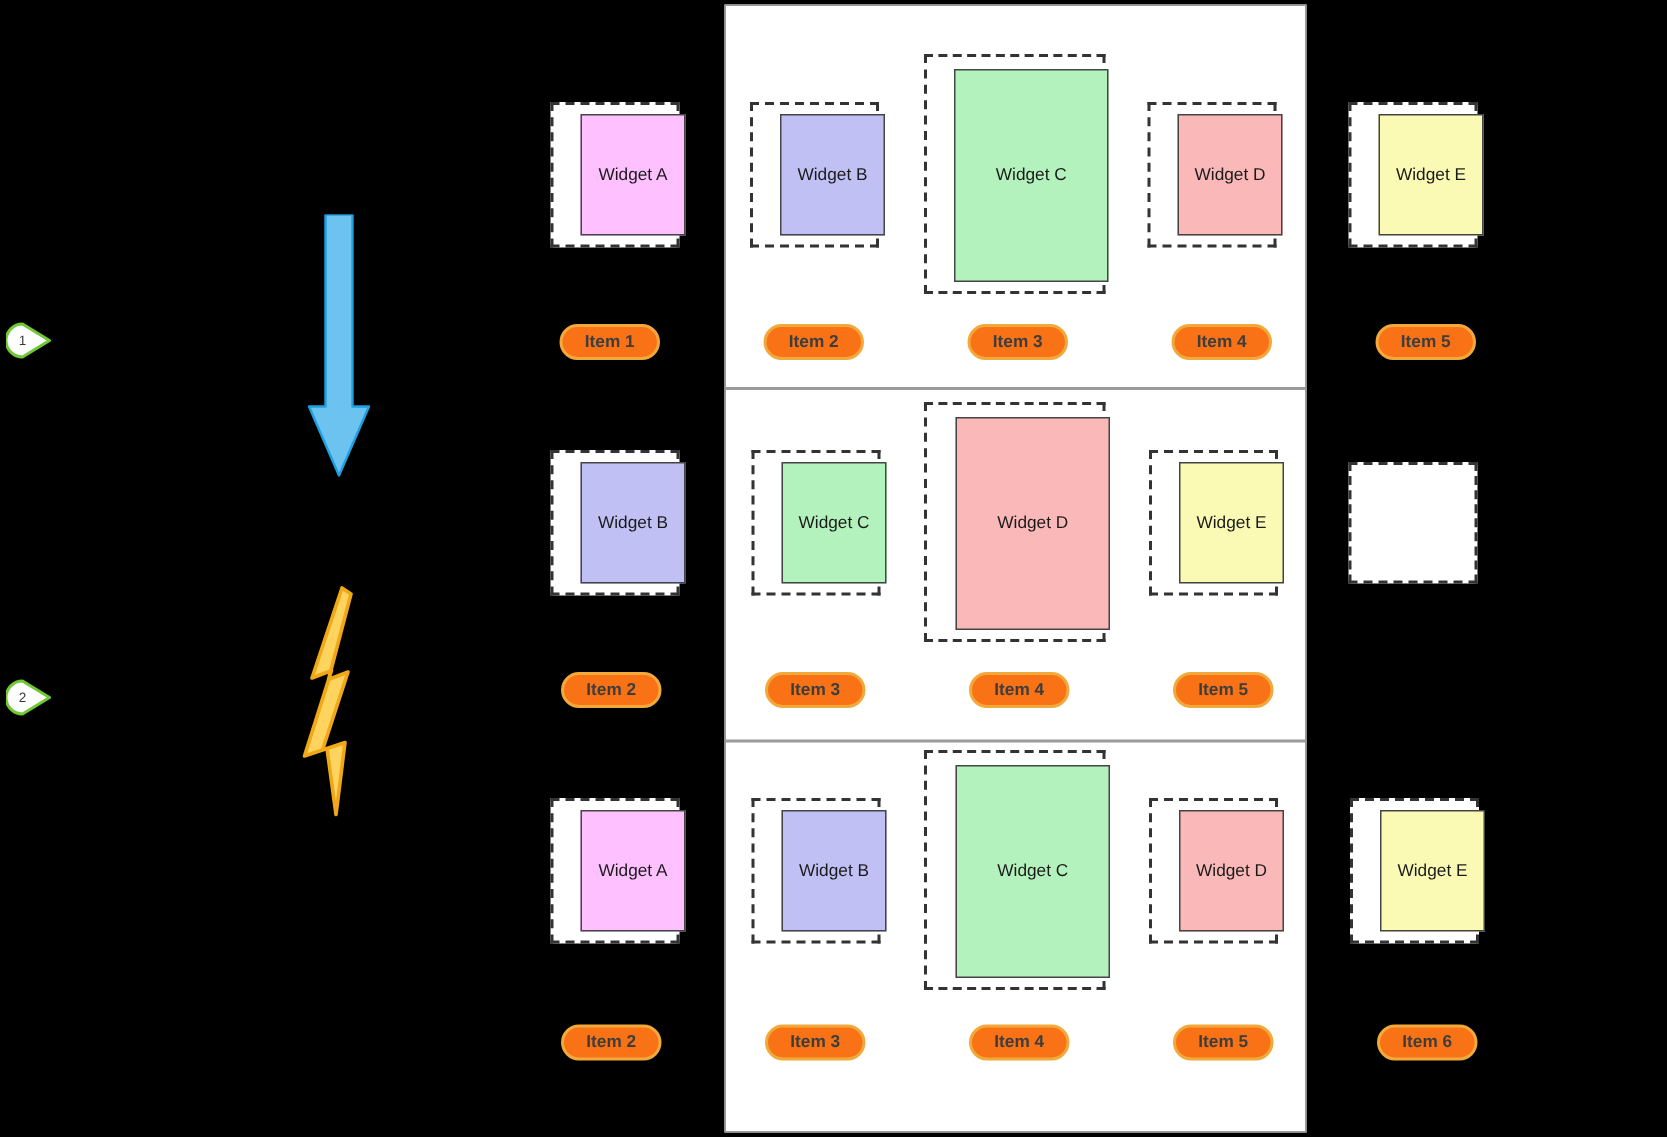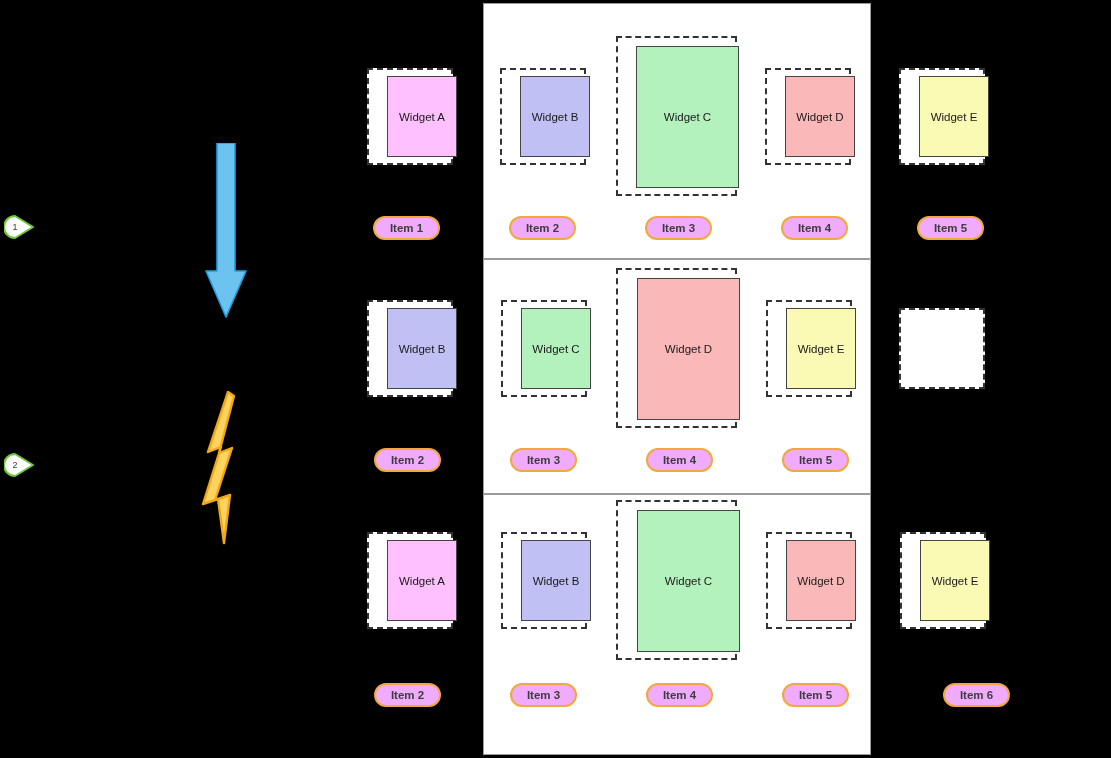--- a/index.html
+++ b/index.html
@@ -94,21 +94,21 @@
     white-space: nowrap;
     margin-left: 12px;
   }
 
   
   .pill {
     position: absolute;
     height: 24px;
     border: 2px solid #f2a93b;
     border-radius: 13px;
-    background: #f0abfc;
+    background: #f97316;
     box-sizing: border-box;
     display: flex;
     align-items: center;
     justify-content: center;
     font-size: 11.5px;
     font-weight: bold;
     color: #3d3d3d;
     font-family: "Liberation Sans", sans-serif;
     white-space: nowrap;
   }
@@ -191,16 +191,16 @@
       <div class="widget" style="left: 509px; top: 540px; width: 70px; height: 81px; background: rgb(192, 192, 245);">Widget B</div>
       <div class="pill" style="left: 510px; top: 683px; width: 67px; border-color: rgb(242, 169, 59); color: rgb(61, 61, 61);">Item 3</div>
       <div class="gbox" style="left: 616px; top: 500px; width: 121px; height: 160px; border-color: rgb(51, 51, 51);"></div>
       <div class="widget" style="left: 625px; top: 510px; width: 103px; height: 142px; background: rgb(180, 242, 189);">Widget C</div>
       <div class="pill" style="left: 646px; top: 683px; width: 67px; border-color: rgb(242, 169, 59); color: rgb(61, 61, 61);">Item 4</div>
       <div class="gbox" style="left: 766px; top: 532px; width: 86px; height: 97px; border-color: rgb(51, 51, 51);"></div>
       <div class="widget" style="left: 774px; top: 540px; width: 70px; height: 81px; background: rgb(251, 184, 184);">Widget D</div>
       <div class="pill" style="left: 782px; top: 683px; width: 67px; border-color: rgb(242, 169, 59); color: rgb(61, 61, 61);">Item 5</div>
       <div class="gbox opaque" style="left: 900px; top: 532px; width: 86px; height: 97px; border-color: rgb(51, 51, 51);"></div>
       <div class="widget" style="left: 908px; top: 540px; width: 70px; height: 81px; background: rgb(250, 250, 180);">Widget E</div>
-      <div class="pill" style="left: 918px; top: 683px; width: 67px; border-color: rgb(242, 169, 59); color: rgb(61, 61, 61); margin-left: 25px;">Item 6</div>
+      <div class="pill" style="left: 918px; top: 683px; width: 67px; border-color: rgb(242, 169, 59); color: rgb(61, 61, 61);">Item 6</div>
     </div>
 
 </div>
 
 </body></html>

